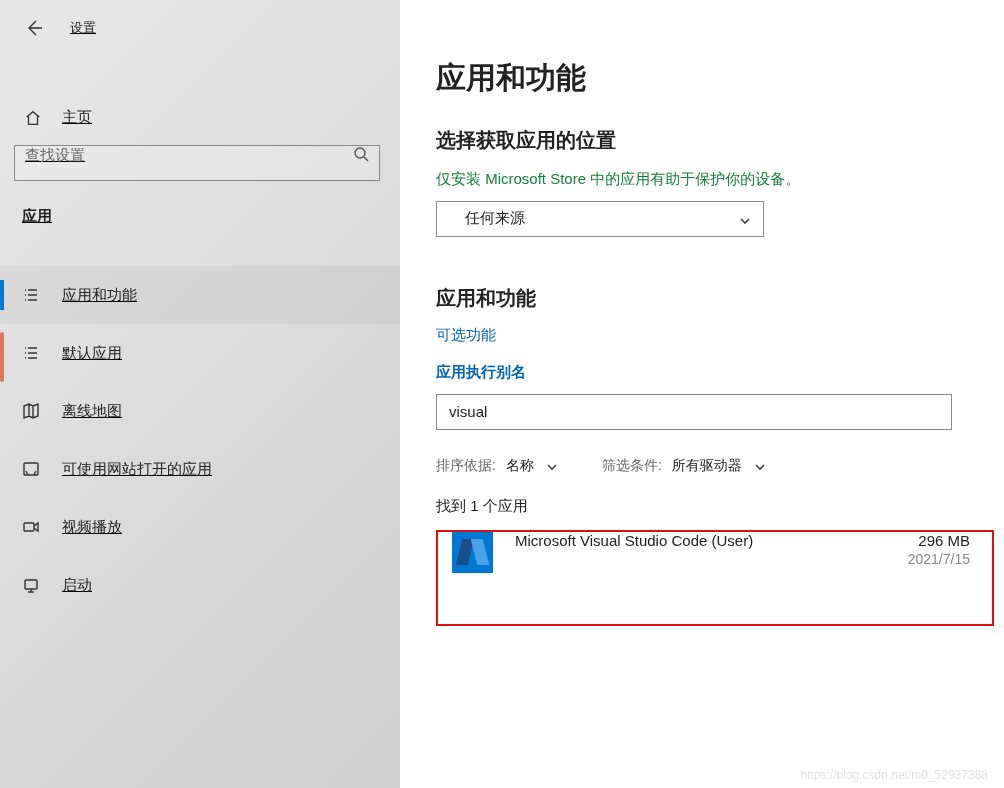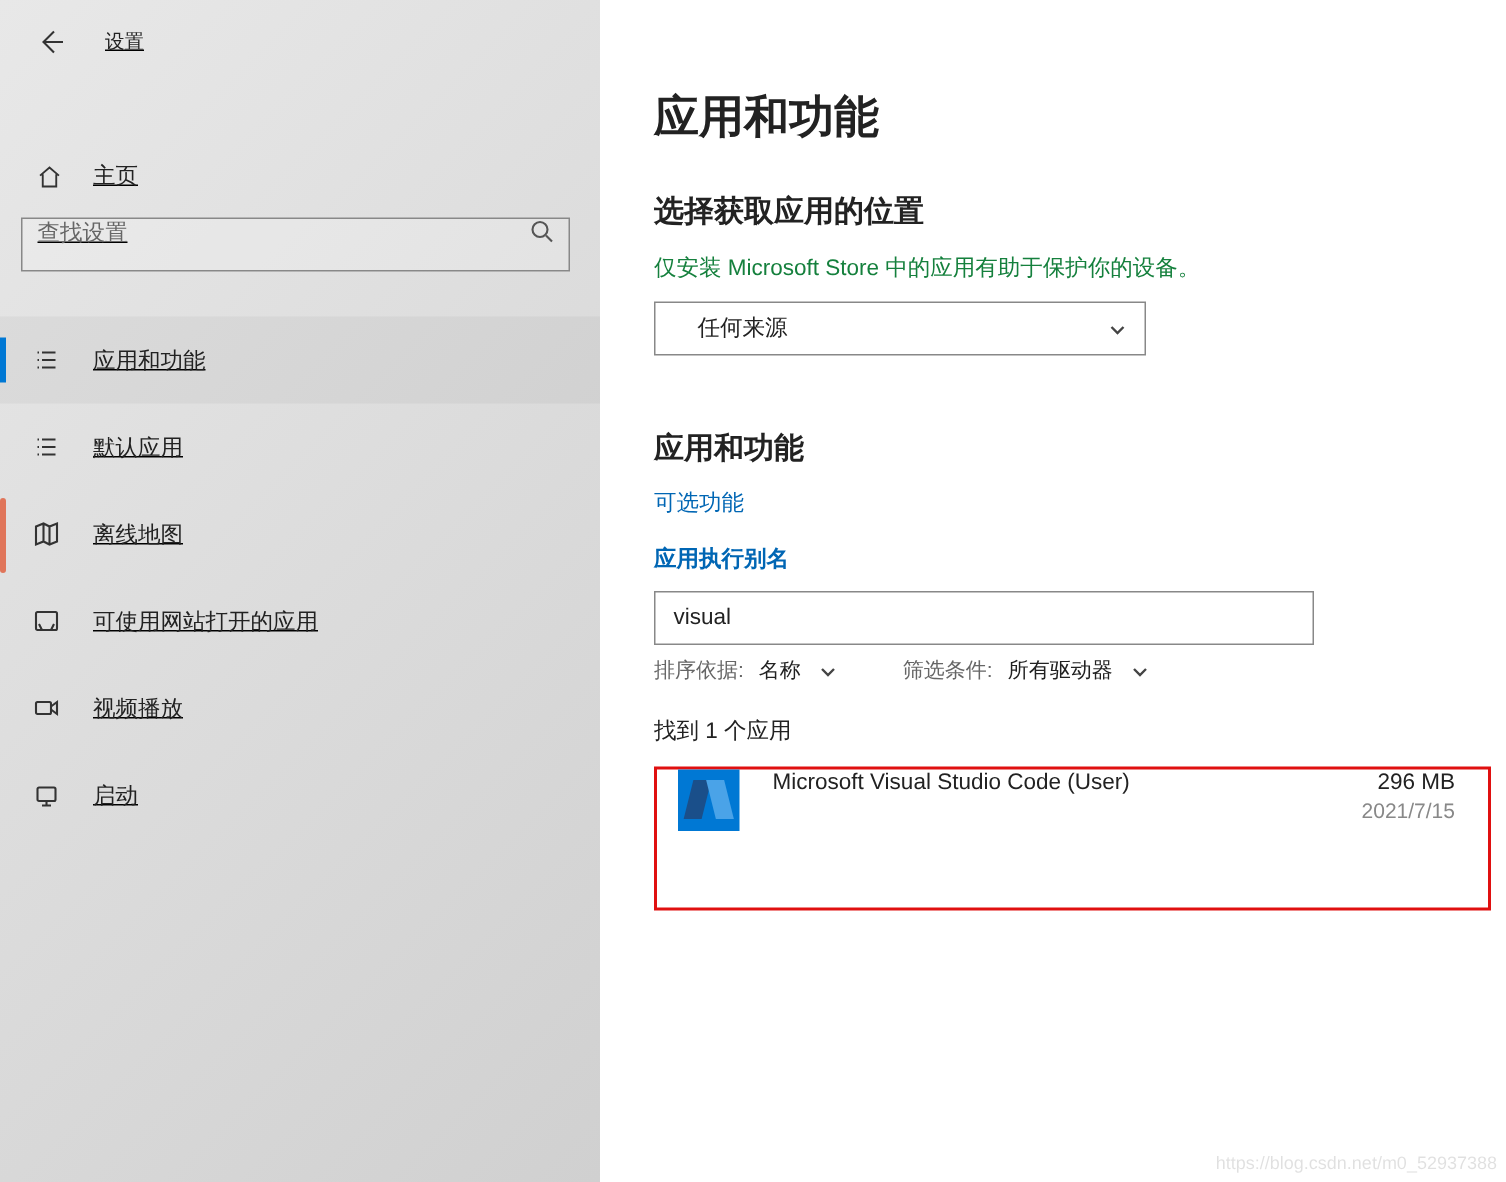--- a/index.html
+++ b/index.html
@@ -27,36 +27,36 @@
     .main { flex: 1; padding: 58px 10px 0 36px; color: #222; }
     .page-title { font-size: 30px; font-weight: 600; margin-bottom: 28px; }
     .sub-title { font-size: 20px; font-weight: 600; margin-bottom: 14px; }
     .desc { font-size: 15px; color: #15803d; margin-bottom: 10px; line-height: 1.5; }
     .select-box { border: 1.5px solid #888; height: 36px; width: 328px; display: flex; align-items: center; padding: 0 12px; justify-content: space-between; margin-bottom: 48px; cursor: pointer; }
     .select-box .val { font-size: 15px; margin-left: 16px; }
     .chev { width: 12px; height: 12px; }
     .chev svg { width: 12px; height: 12px; stroke: #444; stroke-width: 1.6; fill: none; }
     .link { color: #0066b4; font-size: 15px; margin-bottom: 18px; display: block; cursor: pointer; }
     .link2 { margin-bottom: 2px; font-weight: bold; }
-    .filter-box { border: 1.5px solid #888; height: 36px; width: 440px; display: flex; align-items: center; padding: 0 12px; justify-content: space-between; margin-top: 12px; margin-bottom: 8px; }
+    .filter-box { border: 1.5px solid #888; height: 36px; width: 516px; display: flex; align-items: center; padding: 0 12px; justify-content: space-between; margin-top: 12px; margin-bottom: 27px; }
     .filter-box .val { font-size: 15px; color: #222; }
     .sort-row { display: flex; align-items: center; font-size: 14px; color: #666; margin-bottom: 22px; gap: 8px; }
     .sort-row .k { margin-right: 2px; }
     .sort-row .v { color: #222; margin-right: 6px; }
     .sort-row .gap { width: 28px; }
     .found { font-size: 15px; margin-bottom: 14px; }
     .app-entry { border: 2px solid #e01010; height: 96px; display: flex; align-items: flex-start; padding: 0 22px 0 14px; }
     .app-icon { width: 41px; height: 41px; background: #0078d4; margin-right: 22px; position: relative; }
     .app-icon::before { content: ""; position: absolute; left: 7px; top: 7px; width: 12px; height: 26px; background: #1a4f8a; transform: skewX(-14deg); }
     .app-icon::after { content: ""; position: absolute; right: 7px; top: 7px; width: 12px; height: 26px; background: #4aa3e8; transform: skewX(14deg); }
     .app-name { font-size: 15px; flex: 1; }
     .app-meta { text-align: right; }
     .app-size { font-size: 15px; color: #222; }
     .app-date { font-size: 14px; color: #888; margin-top: 2px; }
-    .watermark { position: absolute; bottom: 6px; right: 6px; font-size: 12px; color: rgba(0,0,0,0.12); }
+    .watermark { position: absolute; bottom: 6px; right: 16px; font-size: 12px; color: rgba(0,0,0,0.12); }
   </style>
 </head>
 <body>
 
 <div class="sidebar">
   <div class="header-row">
     <div class="back-arrow">
       <svg viewBox="0 0 20 20">
           <path d="M12 3 L5 10 L12 17 M5 10 L18 10"></path>
         </svg>
@@ -76,20 +76,21 @@
   <div class="search-box">
     <span class="placeholder">查找设置</span>
     <span class="sicon">
       <svg viewBox="0 0 16 16" stroke="#555" stroke-width="1.4" fill="none">
           <circle cx="7" cy="7" r="5"></circle>
           <path d="M11 11 L15 15"></path>
         </svg>
     </span>
   </div>
 
+  <div class="section-label">应用</div>
 
   <div class="scroll-stub"></div>
 
   <div class="nav">
     <div class="nav-item active">
       <span class="icon">
           <svg viewBox="0 0 18 18">
             <path d="M3 4h1M6 4h9M3 9h1M6 9h9M3 14h1M6 14h9"></path>
           </svg>
         </span>

